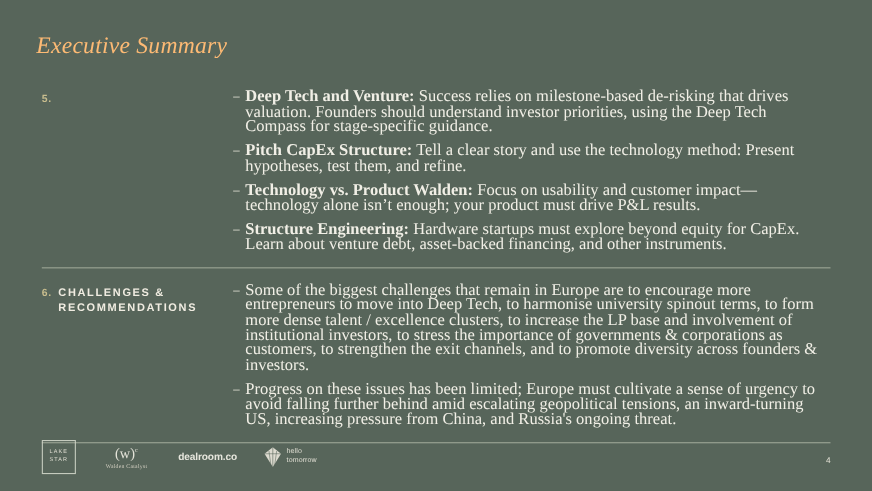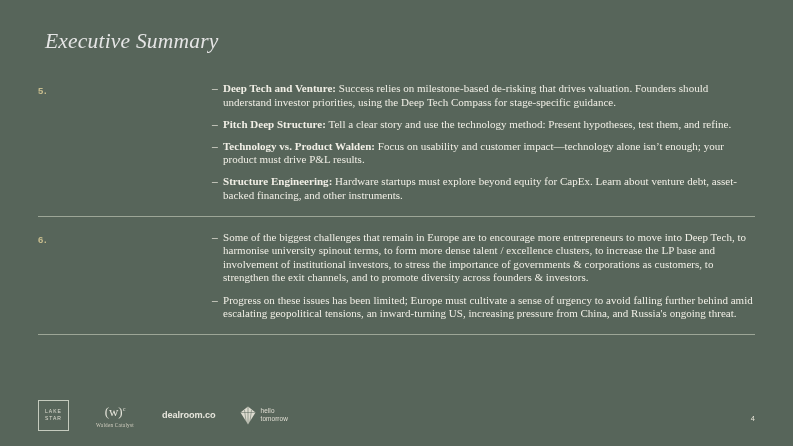--- a/index.html
+++ b/index.html
@@ -16,26 +16,26 @@
   }
   .slide {
     position: absolute;
     inset: 0;
     background: #57655a;
   }
 
   
   .slide-title {
     position: absolute;
-    left: 45px;
+    left: 33px;
     top: 29px;
     font-family: "Liberation Serif", serif;
     font-style: italic;
     font-size: 21.5px;
-    color: #e5e5e5;
+    color: #fdba74;
     letter-spacing: 0.2px;
     white-space: nowrap;
   }
 
   
   .content {
     position: absolute;
     left: 38px;
     top: 82px;
     width: 717px;
@@ -92,21 +92,21 @@
     width: 11px;
     color: #eceadf;
     font-family: "Liberation Serif", serif;
     font-size: 11.5px;
     line-height: 13.6px;
   }
   .bullet-text {
     flex: 1 1 auto;
     color: #f1efe6;
     font-family: "Liberation Serif", serif;
-    font-size: 11px;
+    font-size: 15px;
     line-height: 13.6px;
     letter-spacing: 0.02px;
   }
   .bullet-text b {
     font-weight: bold;
   }
 
   
   .divider {
     height: 1px;
@@ -233,21 +233,21 @@
       </div>
       <div class="section-body">
 
         <div class="bullet">
           <div class="bullet-dash">–</div>
           <div class="bullet-text"><b>Deep Tech and Venture:</b><span> Success relies on milestone-based de-risking that drives valuation. Founders should understand investor priorities, using the Deep Tech Compass for stage-specific guidance.</span></div>
         </div>
 
         <div class="bullet">
           <div class="bullet-dash">–</div>
-          <div class="bullet-text"><b>Pitch Deep Structure:</b><span> Tell a clear story and use the technology method: Present hypotheses, test them, and refine.</span></div>
+          <div class="bullet-text"><b>Pitch CapEx Structure:</b><span> Tell a clear story and use the technology method: Present hypotheses, test them, and refine.</span></div>
         </div>
 
         <div class="bullet">
           <div class="bullet-dash">–</div>
           <div class="bullet-text"><b>Technology vs. Product Walden:</b><span> Focus on usability and customer impact—technology alone isn’t enough; your product must drive P&amp;L results.</span></div>
         </div>
 
         <div class="bullet">
           <div class="bullet-dash">–</div>
           <div class="bullet-text"><b>Structure Engineering:</b><span> Hardware startups must explore beyond equity for CapEx. Learn about venture debt, asset-backed financing, and other instruments.</span></div>
@@ -256,20 +256,24 @@
       </div>
     </div>
 
     <div class="gap-before-div"></div>
     <div class="divider"></div>
     <div class="gap-after-div"></div>
 
     <div class="section">
       <div class="section-left">
         <div class="section-num">6.</div>
+        <div class="section-heading">
+          <div>CHALLENGES &amp;</div>
+          <div>RECOMMENDATIONS</div>
+        </div>
       </div>
       <div class="section-body">
 
         <div class="bullet">
           <div class="bullet-dash">–</div>
           <div class="bullet-text">Some of the biggest challenges that remain in Europe are to encourage more entrepreneurs to move into Deep Tech, to harmonise university spinout terms, to form more dense talent / excellence clusters, to increase the LP base and involvement of institutional investors, to stress the importance of governments &amp; corporations as customers, to strengthen the exit channels, and to promote diversity across founders &amp; investors.</div>
         </div>
 
         <div class="bullet">
           <div class="bullet-dash">–</div>

